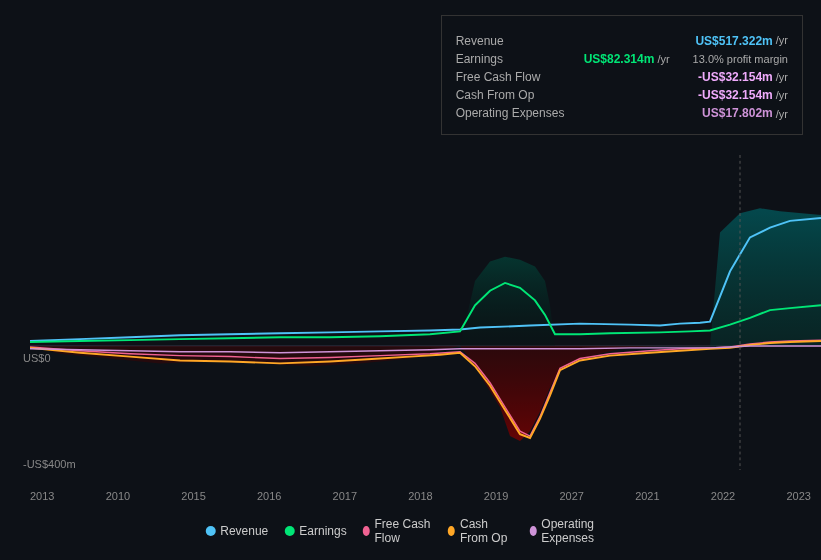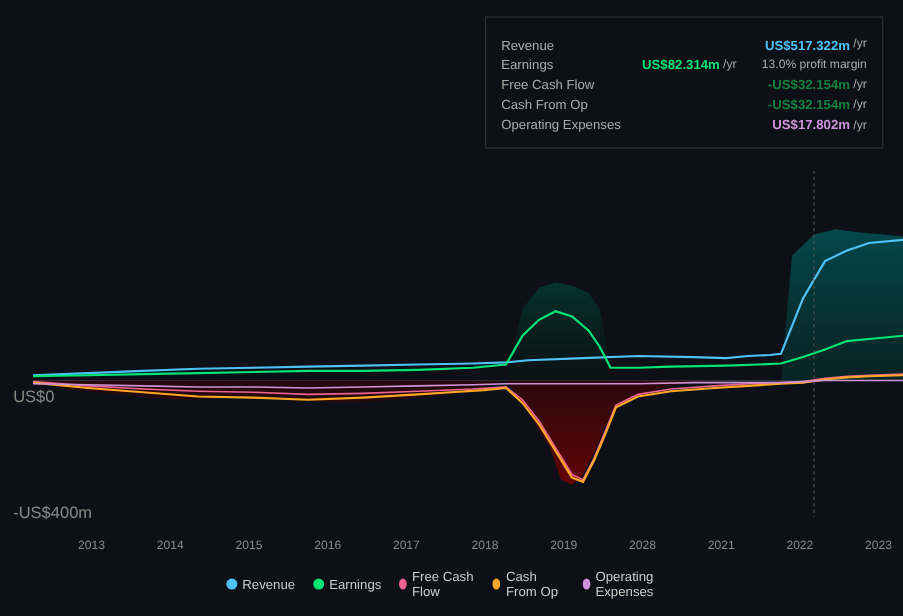--- a/index.html
+++ b/index.html
@@ -51,57 +51,56 @@
       min-width: 120px;
     }
 
     .tooltip-value {
       font-weight: bold;
       margin-left: 8px;
     }
 
     .tooltip-value.blue { color: #4fc3f7; }
     .tooltip-value.green { color: #00e676; }
-    .tooltip-value.red { color: #15803d; }
+    .tooltip-value.red { color: #f0abfc; }
     .tooltip-value.purple { color: #ce93d8; }
 
     .tooltip-suffix {
       color: #aaa;
       font-size: 11px;
     }
 
     .profit-margin {
       color: #aaa;
       font-size: 11px;
       margin-left: 20px;
     }
 
     
     .y-label {
       position: absolute;
-      left: 12px;
+      left: 23px;
       color: #888;
-      font-size: 15px;
+      font-size: 11px;
     }
 
     
     .x-labels {
       position: absolute;
       bottom: 58px;
       left: 30px;
       right: 0;
       display: flex;
       justify-content: space-between;
       padding-right: 10px;
     }
 
     .x-label {
       color: #888;
       font-size: 11px;
-      margin-left: 41px;
     }
 
     
     .legend {
       position: absolute;
       bottom: 15px;
       left: 50%;
       transform: translateX(-50%);
       display: flex;
       gap: 16px;
@@ -227,27 +226,27 @@
 
     <polyline points="0,200 50,201 100,202 150,203 200,203 250,204 300,203 350,202 400,201 430,200 450,200 500,200 550,200 600,199 650,199 680,199 700,198 720,197 740,197 760,197 791,197" fill="none" stroke="#ce93d8" stroke-width="1.5"></polyline>
 
     <line x1="710" y1="0" x2="710" y2="325" stroke="#555" stroke-width="1" stroke-dasharray="3,3"></line>
 
   </svg>
 
   <div class="x-labels">
 
   <span class="x-label">2013</span>
-      <span class="x-label">2014</span>
+      <span class="x-label">2010</span>
       <span class="x-label">2015</span>
       <span class="x-label">2016</span>
       <span class="x-label">2017</span>
       <span class="x-label">2018</span>
       <span class="x-label">2019</span>
-      <span class="x-label">2028</span>
+      <span class="x-label">2027</span>
       <span class="x-label">2021</span>
       <span class="x-label">2022</span>
       <span class="x-label">2023</span>
     </div>
 
   <div class="legend">
 
   <div class="legend-item">
         <span class="legend-dot blue"></span>
         <span>Revenue</span>

